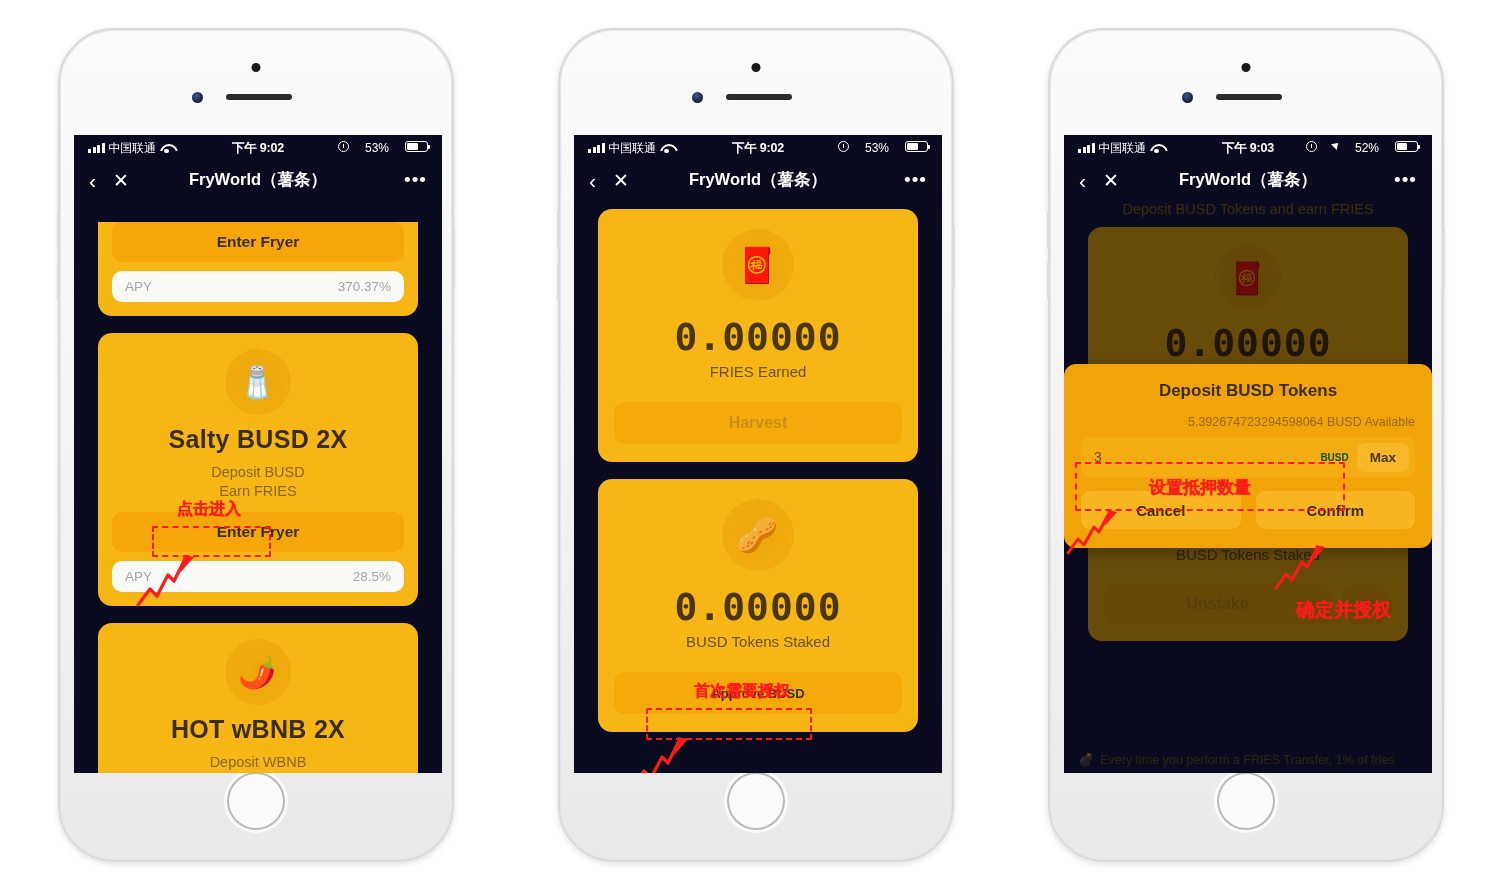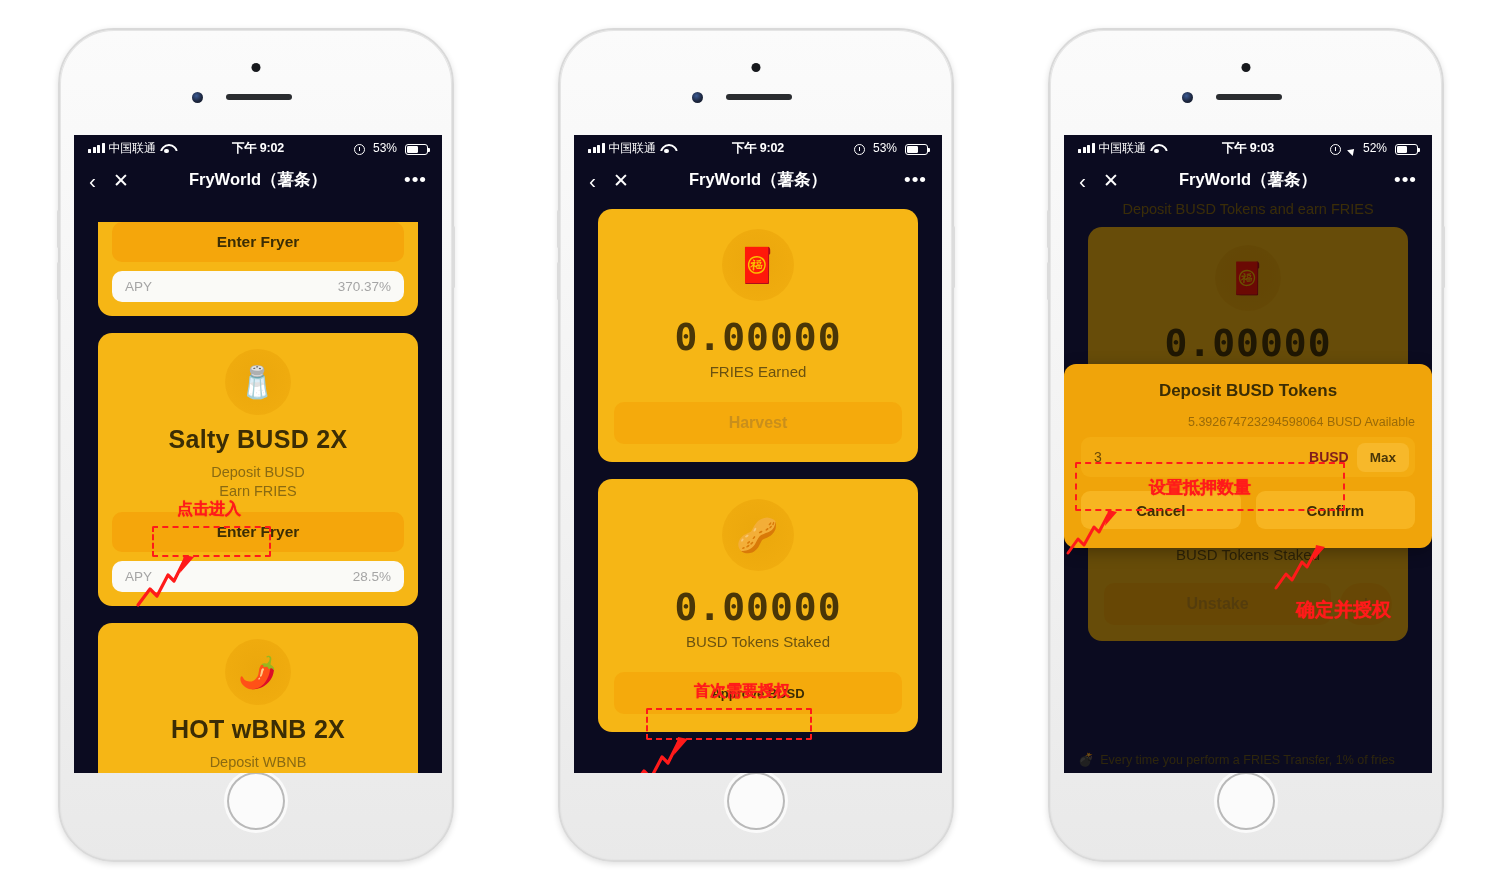--- a/index.html
+++ b/index.html
@@ -76,21 +76,21 @@
     clip-path: polygon(0 0,100% 0,100% 42%,0 42%);
   }
   .wifi::after{
     content:""; position:absolute; left:4.7px; top:6.4px;
     width:4.6px;height:4.6px;border-radius:50%;background:#fff;
   }
   .sb-center {
     position:absolute; left:0; right:0; text-align:center;
     font-size:12.5px; font-weight:600; letter-spacing:-.2px; pointer-events:none;
   }
-  .sb-right { margin-left:auto; display:flex; align-items:flex-end; gap:8px; z-index:2; font-size:12px;}
+  .sb-right { margin-left:auto; display:flex; align-items:flex-start; gap:16px; z-index:2; font-size:12px;}
   .alarm-ic {
     width:11px;height:11px;border:1.4px solid #fff;border-radius:50%;
     position:relative; display:inline-block;
   }
   .alarm-ic::after{
     content:""; position:absolute; left:4.2px; top:2px; width:1.3px;height:4px;background:#fff;
   }
   .loc-ic {
     width:0;height:0;border-left:6px solid #fff;
     border-top:4px solid transparent;border-bottom:4px solid transparent;
@@ -199,21 +199,21 @@
     box-shadow:0 4px 16px rgba(0,0,0,.3);
   }
   .modal-title { text-align:center;font-size:17px;font-weight:bold;color:#3b2d05; }
   .modal-avail { text-align:right;font-size:12.5px;color:#9a6a08;margin-top:14px; }
   .modal-input-row {
     margin-top:8px;background:#F3AC12;border-radius:9px;height:40px;
     display:flex;align-items:center;padding:0 6px 0 13px;gap:8px;
   }
   .mi-val { font-size:14px;color:#6b4a06; }
   .mi-spacer { flex:1; }
-  .mi-unit { font-size:14px;font-weight:bold;color:#7f1d1d; }
+  .mi-unit { font-size:10px;font-weight:bold;color:#14532d; }
   .mi-max {
     background:#F7B82A;border-radius:8px;padding:7px 13px;
     font-size:13.5px;font-weight:bold;color:#4a3607;
   }
   .modal-btns { display:flex;gap:15px;margin-top:14px; }
   .modal-btn {
     flex:1;background:#F7B521;border-radius:9px;height:38px;
     display:flex;align-items:center;justify-content:center;
     font-size:15px;font-weight:bold;color:#3b2d05;
   }

